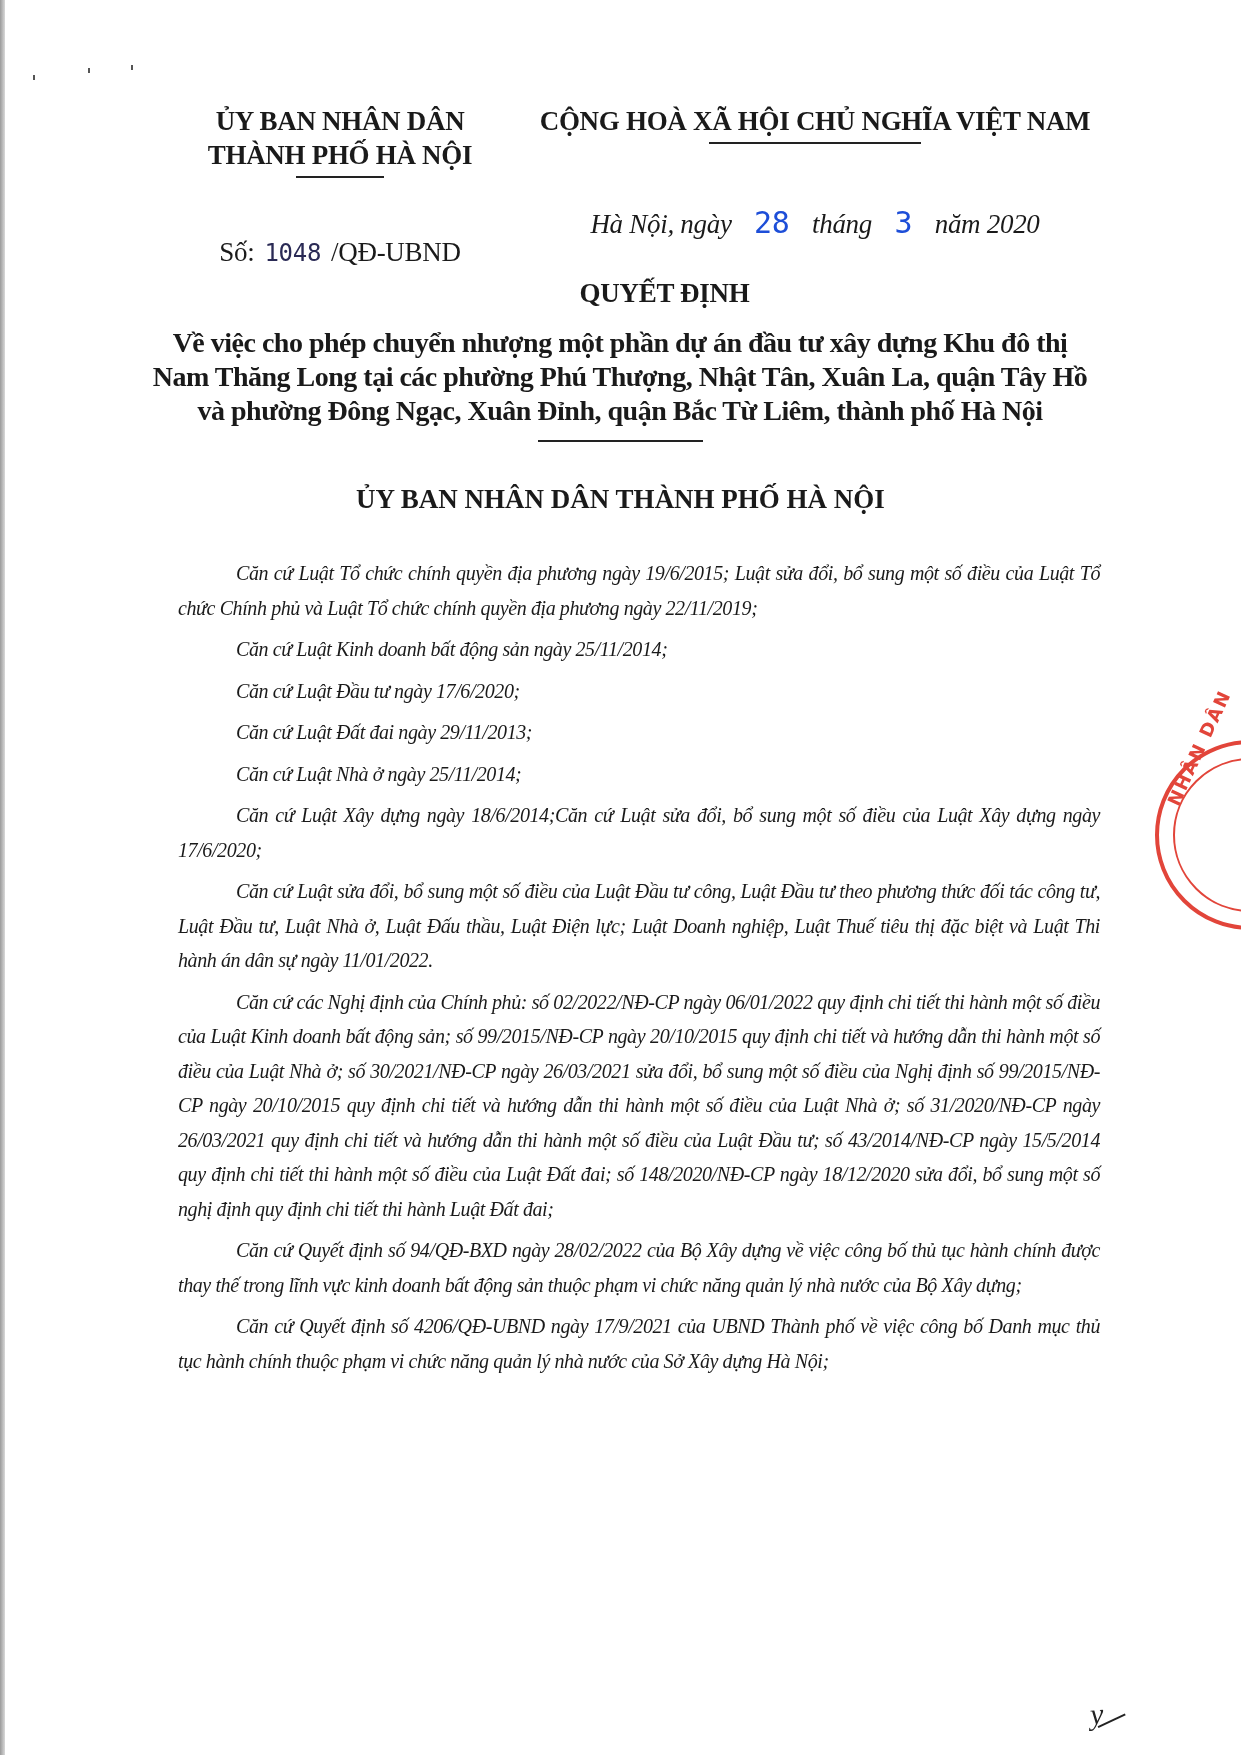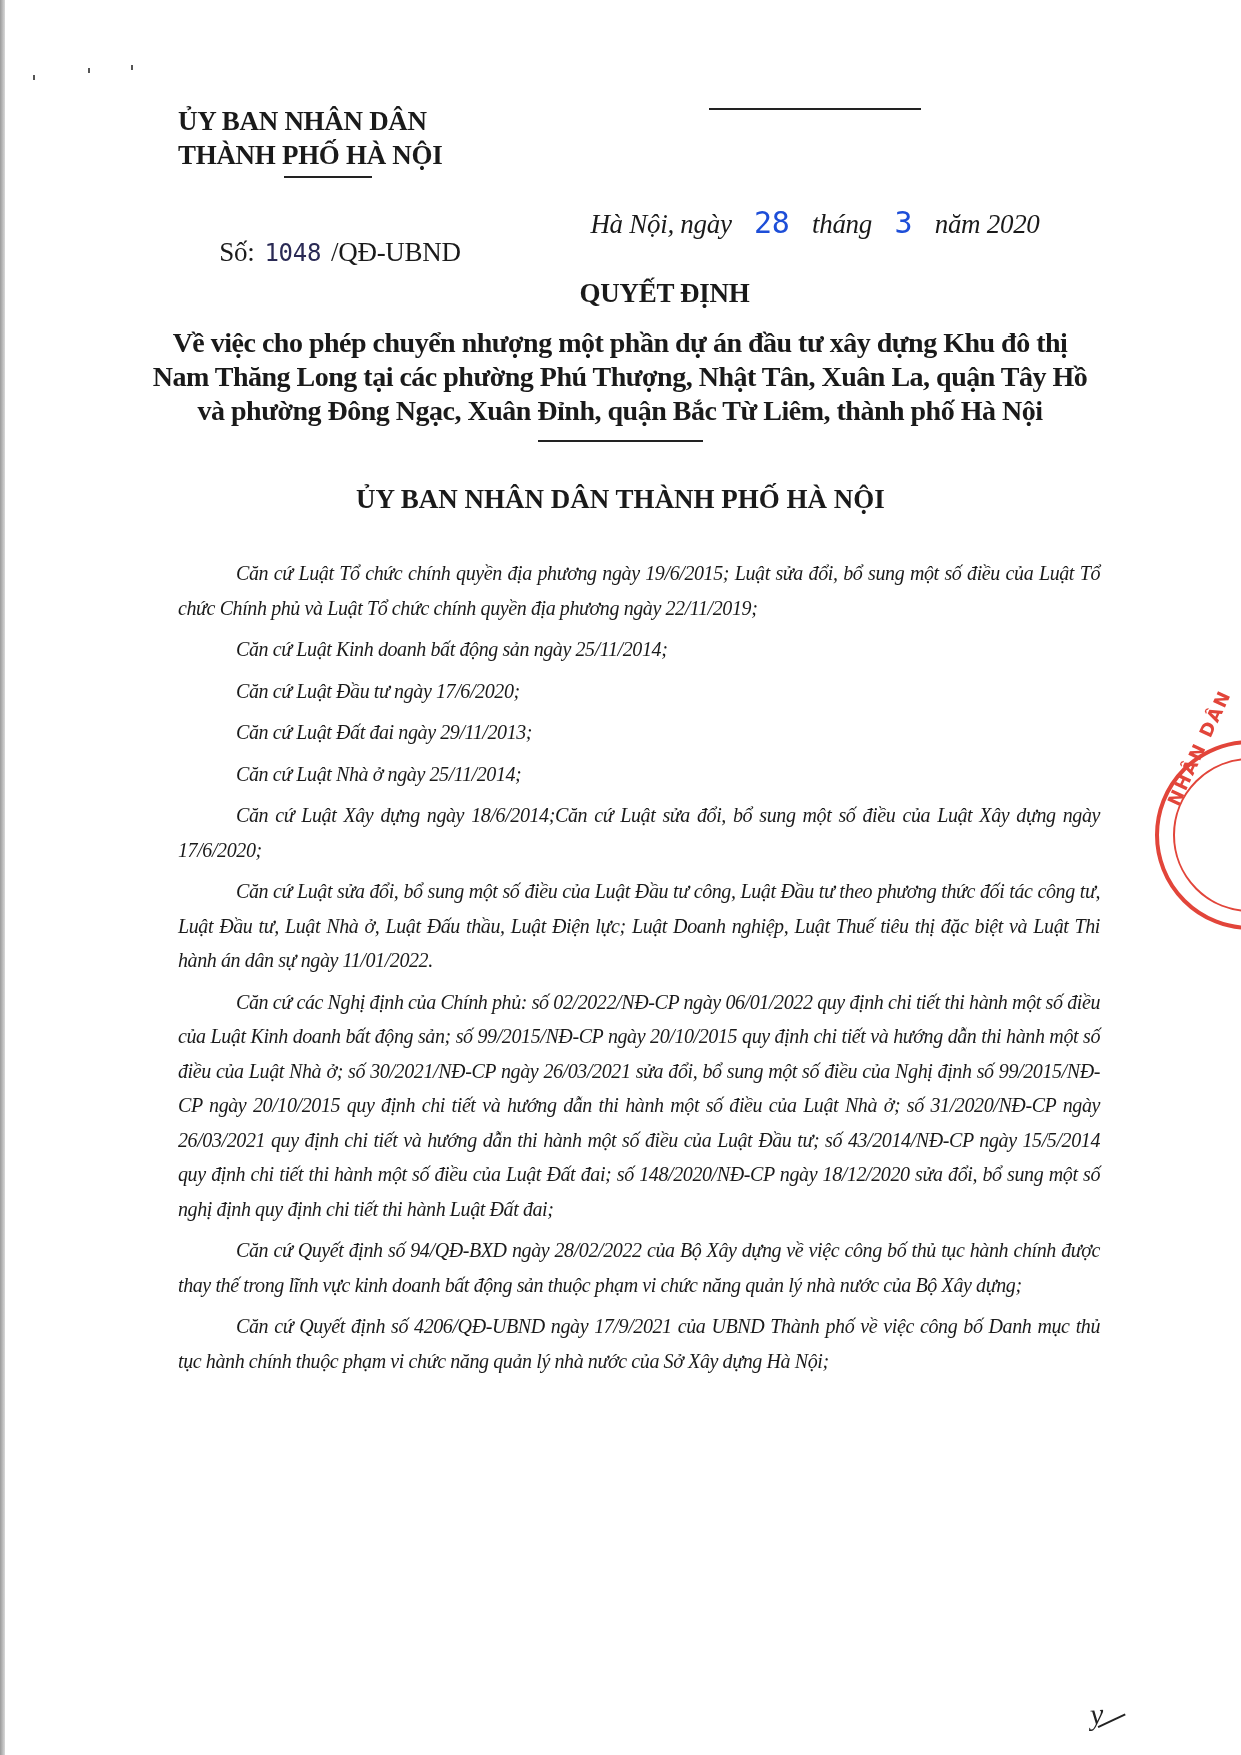--- a/index.html
+++ b/index.html
@@ -7,21 +7,21 @@
     width: 1241px; height: 1755px; position: relative; overflow: hidden;
     font-family: "Liberation Serif", "DejaVu Serif", serif; color: #1a1a1a;
   }
   .left-edge {
     position: absolute; left: 0; top: 0; width: 5px; height: 1755px;
     background: linear-gradient(to right, #9a9a9a, #d9d9d9);
   }
   .speck { position: absolute; width: 2px; height: 5px; background: #555; }
 
   .header-left {
-    position: absolute; left: 178px; top: 104px; width: 300px; text-align: left;
+    position: absolute; left: 190px; top: 104px; width: 300px; text-align: center;
     font-weight: bold; font-size: 27px; line-height: 34px; letter-spacing: -0.3px;
   }
   .header-right {
     position: absolute; left: 520px; top: 104px; width: 590px; text-align: center;
     font-weight: bold; font-size: 27px; line-height: 34px; letter-spacing: -0.3px;
   }
   .rule { height: 2px; background: #222; margin: 4px auto 0; }
   .rule.left { width: 88px; }
   .rule.right { width: 212px; }
 
@@ -95,20 +95,21 @@
 <div class="speck" style="left:88px;top:68px;"></div>
 <div class="speck" style="left:131px;top:65px;"></div>
 
 <div class="header-left">
   <div>ỦY BAN NHÂN DÂN</div>
   <div>THÀNH PHỐ HÀ NỘI</div>
   <div class="rule left"></div>
 </div>
 
 <div class="header-right">
+  <div>CỘNG HOÀ XÃ HỘI CHỦ NGHĨA VIỆT NAM</div>
   <div class="rule right"></div>
 </div>
 
 <div class="doc-number">
   <span>Số:</span><span class="handwritten">1048</span><span>/QĐ-UBND</span>
 </div>
 
 <div class="doc-date">
   <span>Hà Nội, ngày</span>
   <span class="handwritten">28</span>

